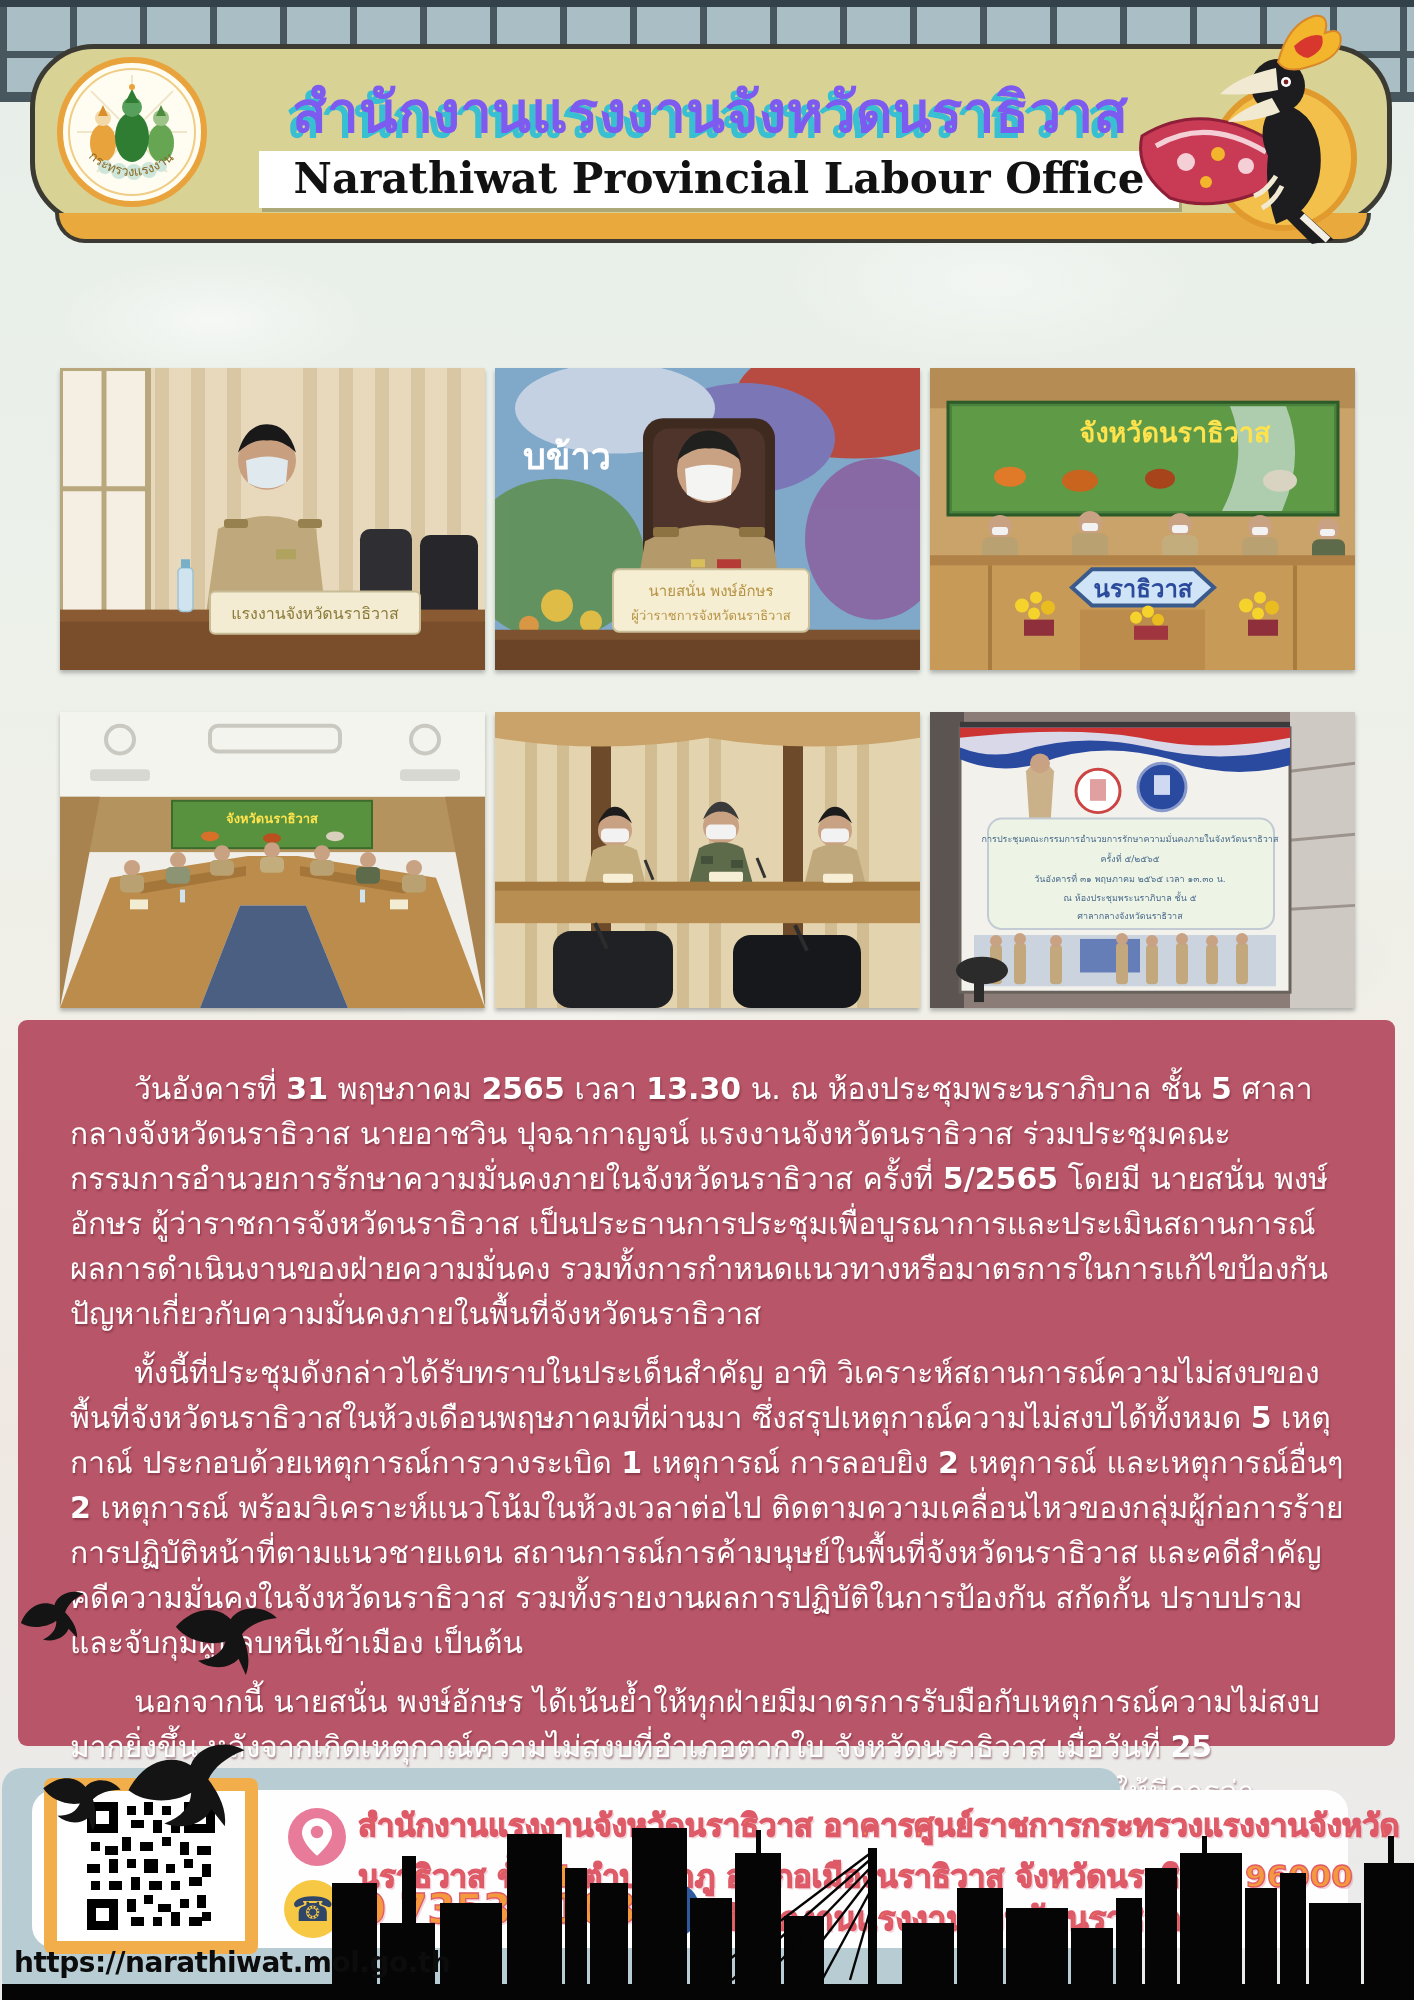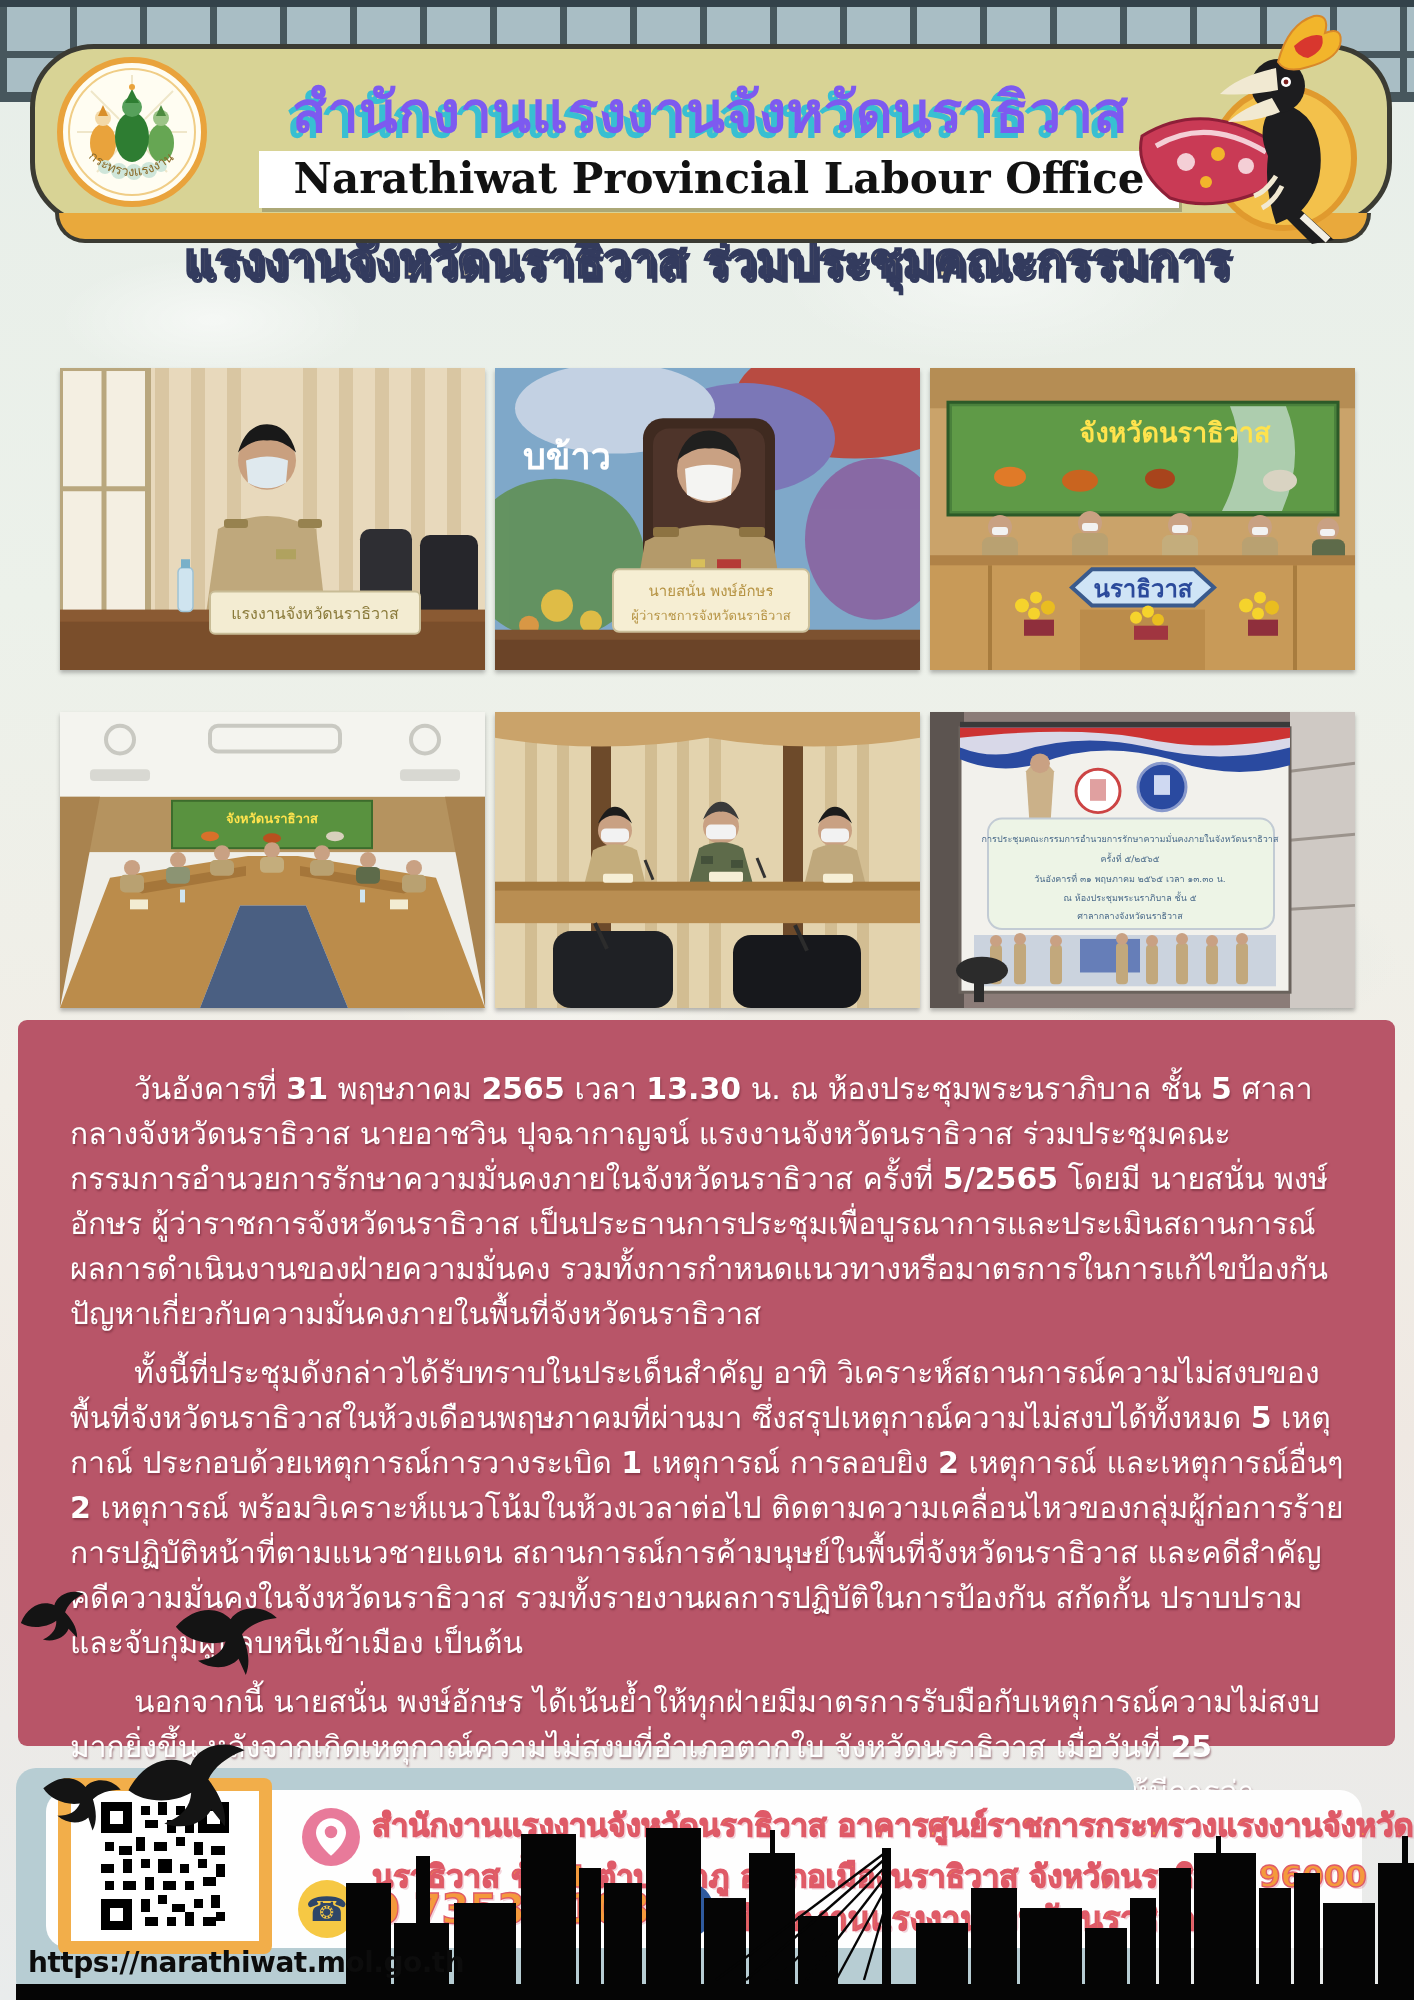--- a/index.html
+++ b/index.html
@@ -50,21 +50,21 @@
   .article{position:absolute;left:18px;top:1020px;width:1377px;height:726px;background:#b85568;
     border-radius:9px;box-sizing:border-box;padding:32px 36px 0 38px;z-index:2;
     color:#ffffff;font-size:30px;line-height:45px;text-shadow:1px 2px 2px rgba(96,30,44,.5);}
   .article p{margin:14px;text-indent:64px;}
   .article .b{font-weight:bold;}
 
   
   .bird{position:absolute;z-index:6;fill:#141414;}
 
   
-  .footer{position:absolute;left:16px;top:1768px;width:1118px;height:232px;background:#b7cdd3;z-index:3;border-radius:20px;}
+  .footer{position:absolute;left:2px;top:1768px;width:1118px;height:232px;background:#b7cdd3;z-index:3;border-radius:20px;}
   .footer-card{position:absolute;left:30px;top:22px;width:1316px;height:158px;background:#fefefe;
     border-radius:22px;}
   .qr-frame{position:absolute;left:42px;top:10px;width:214px;height:176px;background:#f2ae4a;
     border-radius:8px;box-sizing:border-box;padding:13px;z-index:4;}
   .qr-inner{width:100%;height:100%;background:#ffffff;display:flex;align-items:center;justify-content:center;}
   .qr-inner svg{width:128px;height:128px;}
   .pin-badge{position:absolute;left:286px;top:40px;width:58px;height:58px;border-radius:50%;
     background:#e87a9a;display:flex;align-items:center;justify-content:center;z-index:4;}
   .addr-block{position:absolute;left:356px;top:32px;width:990px;z-index:4;}
   .orangetext{color:#f49a3c;font-weight:bold;-webkit-text-stroke:1.3px #df5a68;
@@ -155,21 +155,20 @@
         <path d="M146 92 Q116 102 102 116 Q130 116 154 106 Z" fill="#f1e9d2"></path>
         <circle cx="160" cy="76" r="5" fill="#fff"></circle>
           <circle cx="160" cy="76" r="2.4" fill="#7a1f1f"></circle>
         <path d="M150 170 Q140 186 128 190" stroke="#f1e9d2" stroke-width="5" fill="none"></path>
         <path d="M156 180 Q148 196 136 202" stroke="#f1e9d2" stroke-width="5" fill="none"></path>
       </g>
     </svg>
   </div>
 
   <div class="headline">
-    <div>แรงงานจังหวัดนราธิวาส ร่วมประชุมคณะกรรมการ</div>
   </div>
 
   <div class="photos">
 
     <div class="photo">
       <svg viewBox="0 0 425 300" preserveAspectRatio="none">
         <rect width="425" height="300" fill="#e8d9bc"></rect>
         <g>
           <rect x="95" y="0" width="14" height="300" fill="#d9c6a2"></rect>
             <rect x="131" y="0" width="14" height="300" fill="#d9c6a2"></rect>

